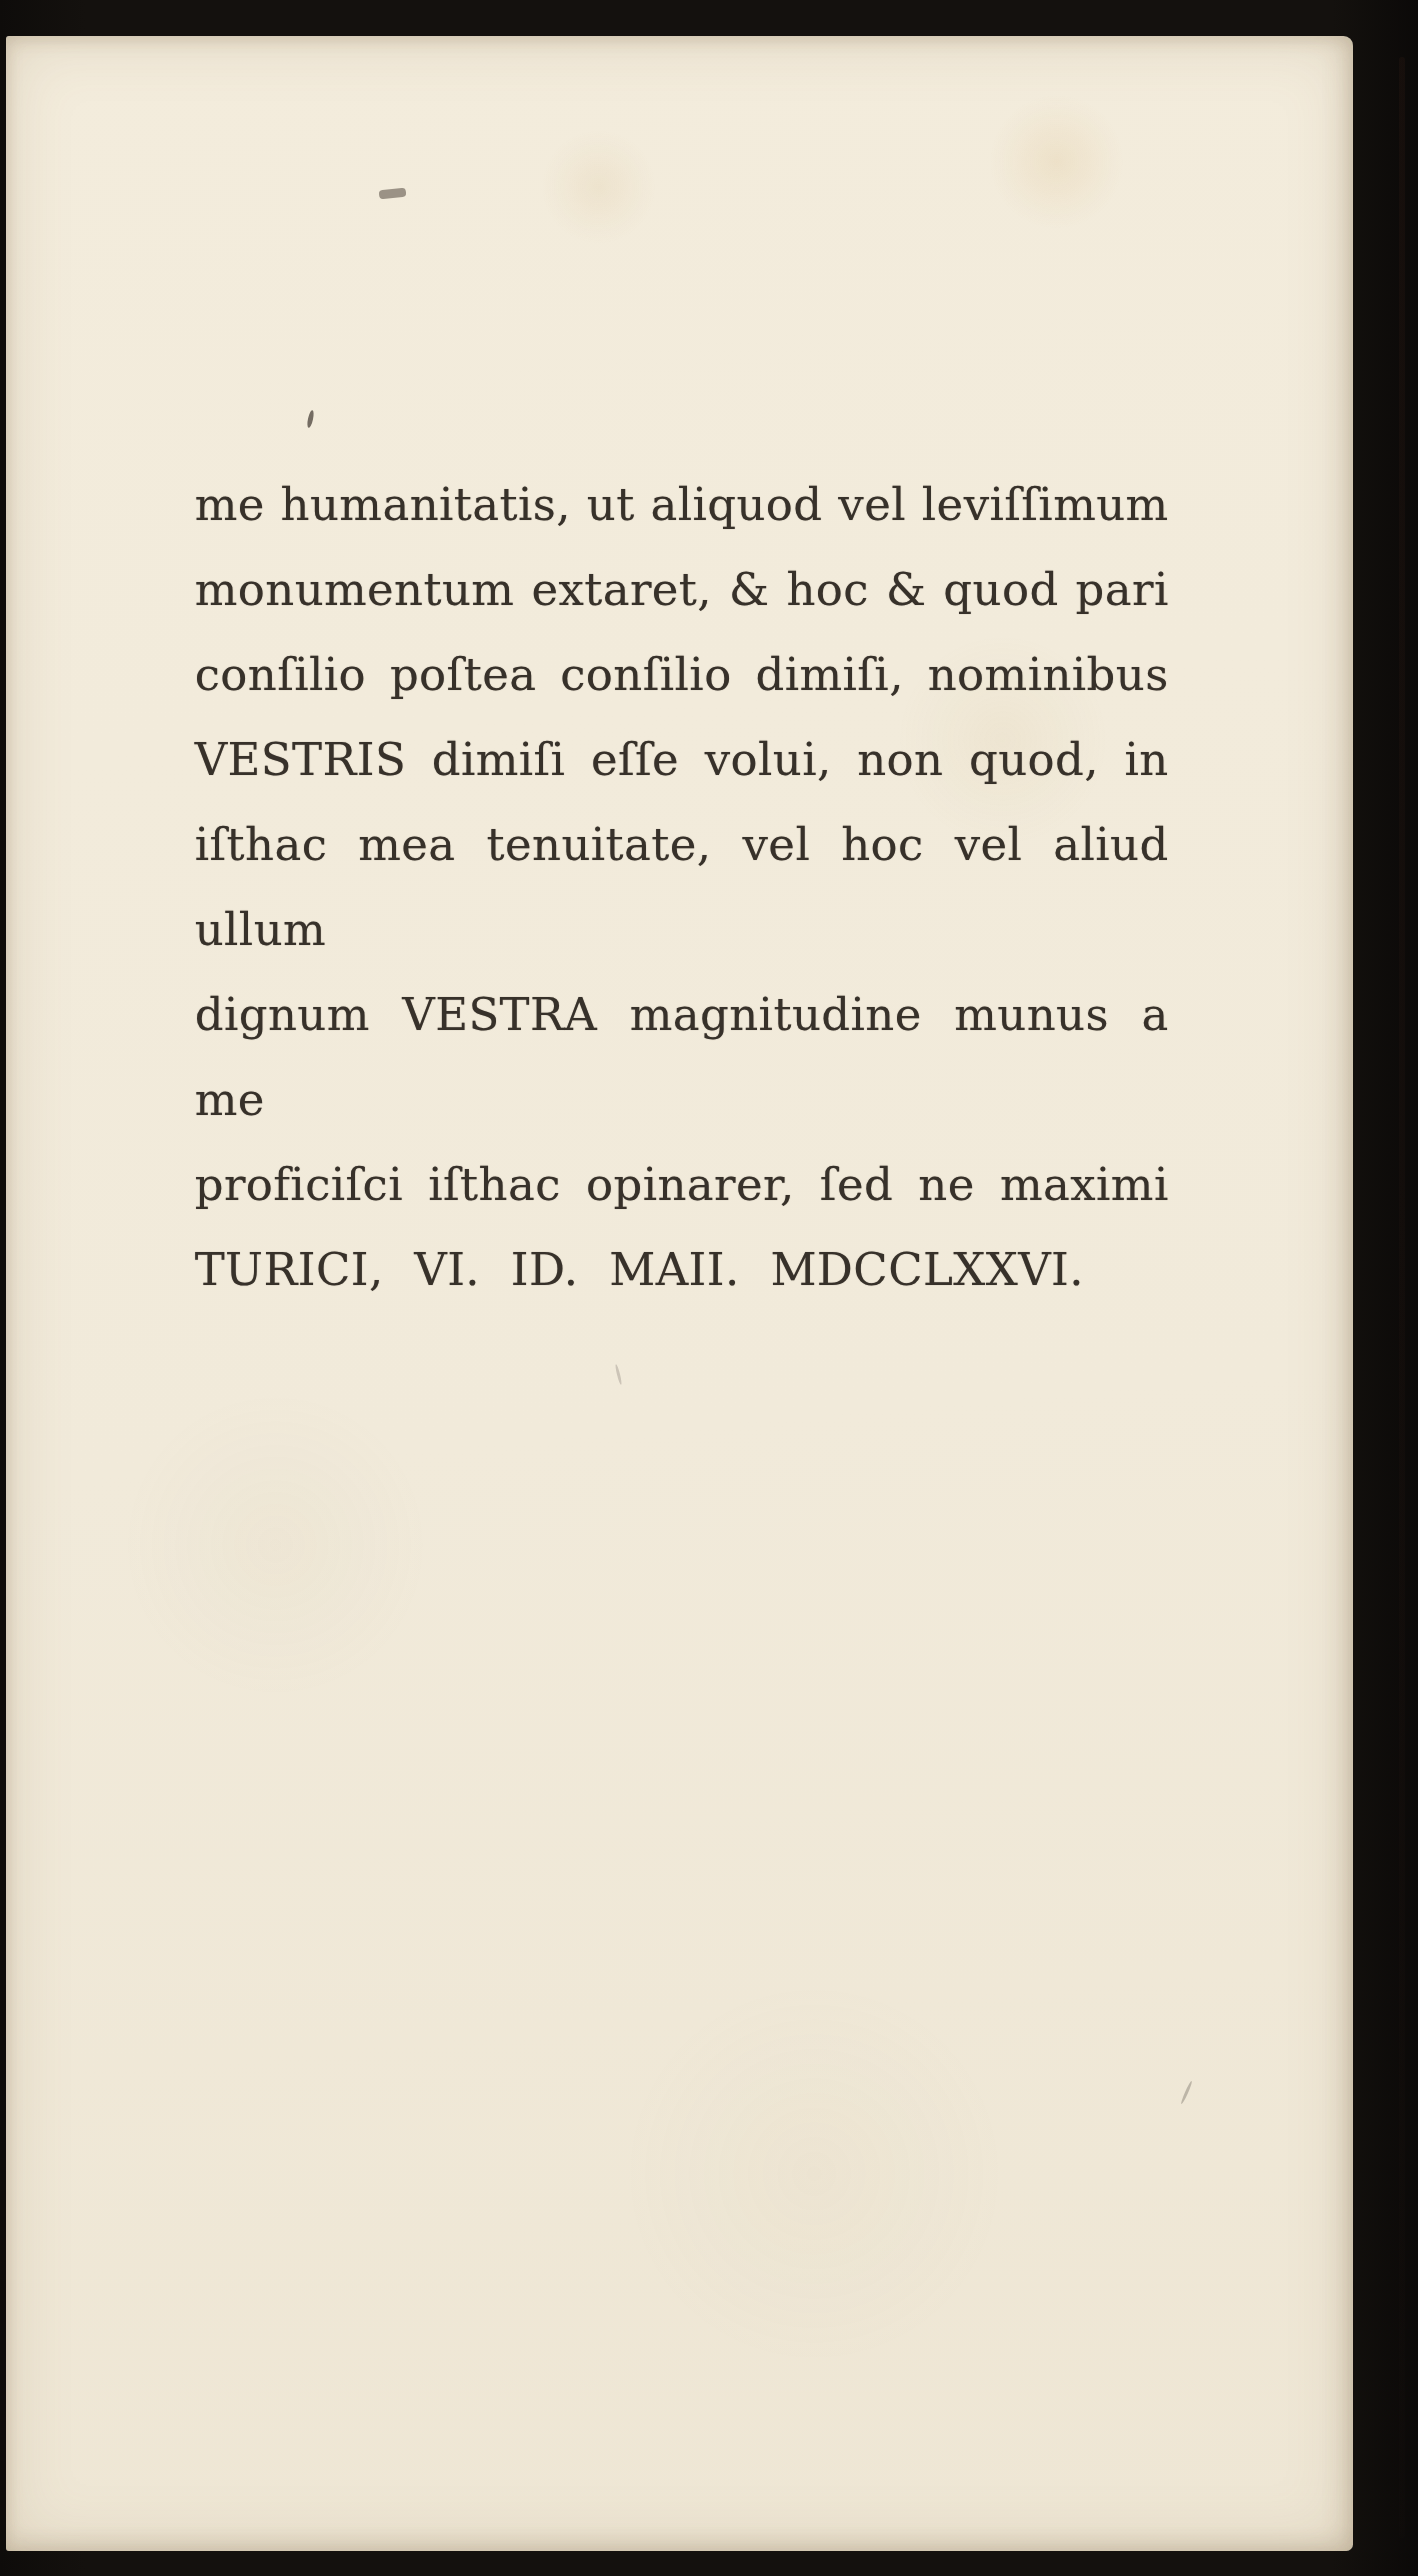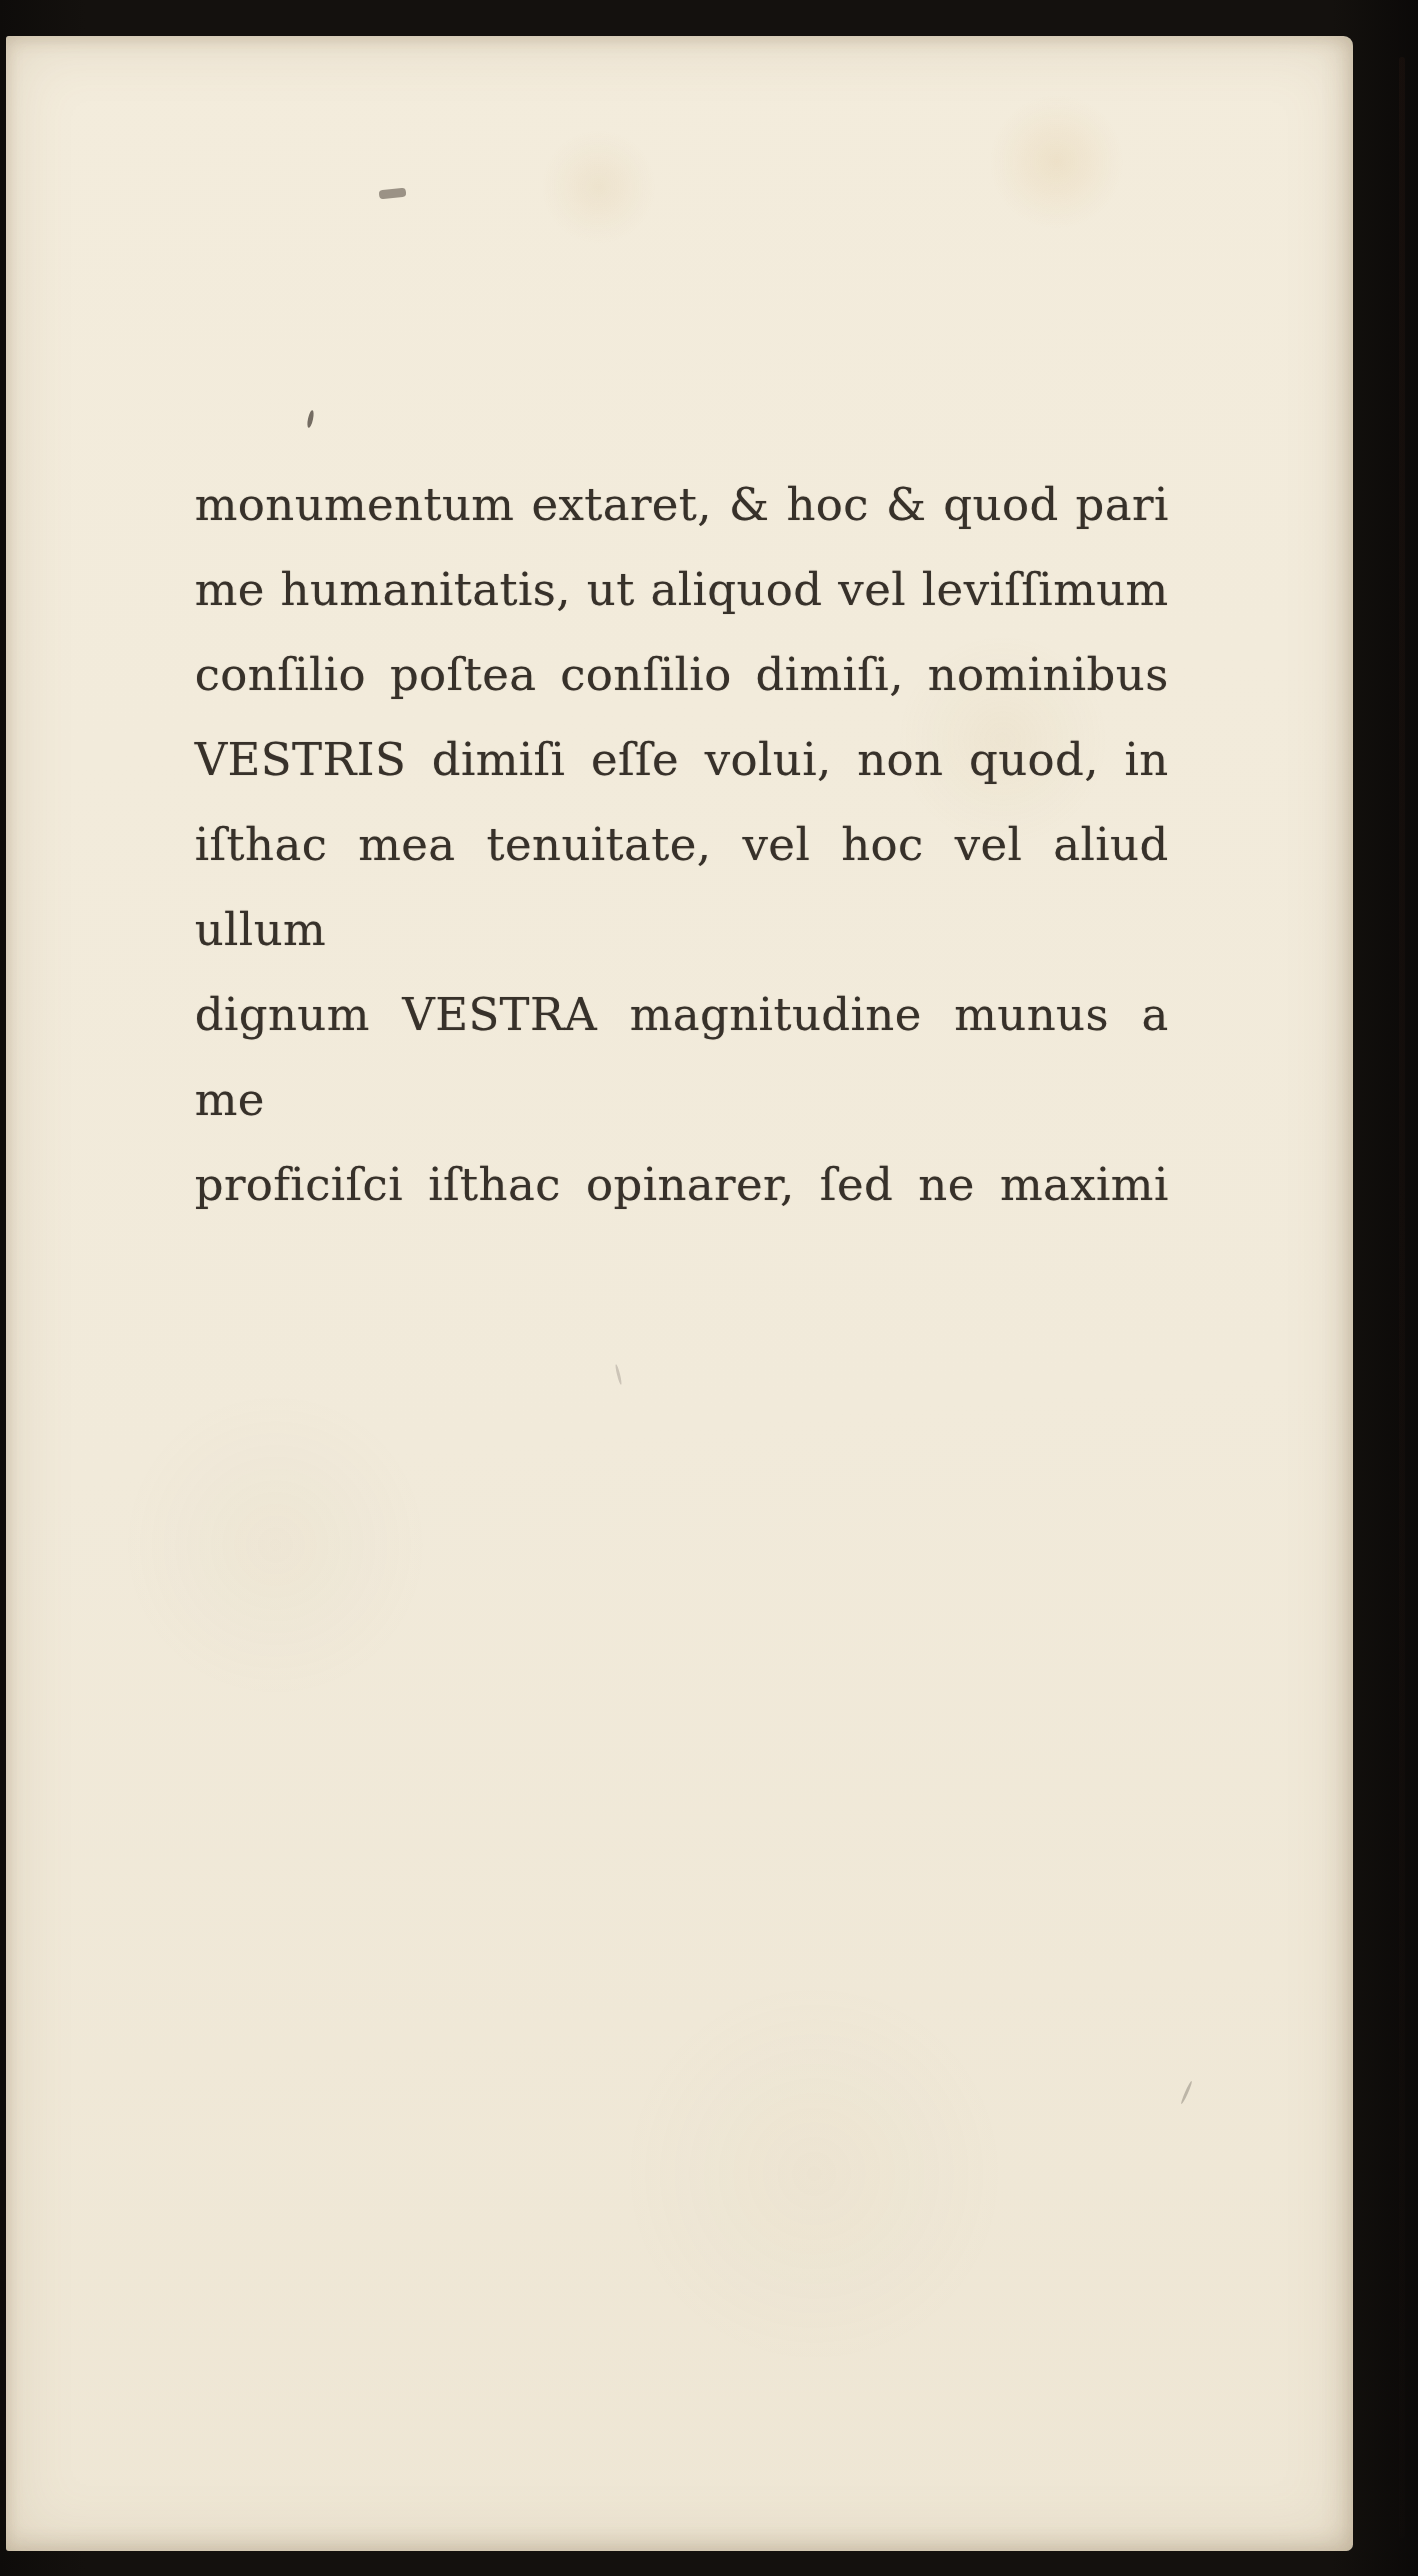--- a/index.html
+++ b/index.html
@@ -100,23 +100,24 @@
 <body>
 
 <div id="screen">
   <div class="fore-edge"></div>
   <div class="paper">
     <span class="mark smudge"></span>
     <span class="mark tick"></span>
     <span class="mark slash"></span>
     <span class="mark paren"></span>
     <div class="text-block">
+      <p class="line">me humanitatis, ut aliquod vel leviſſimum</p>
       <p class="line">monumentum extaret, &amp; hoc &amp; quod pari</p>
-      <p class="line">me humanitatis, ut aliquod vel leviſſimum</p>
       <p class="line">conſilio poſtea conſilio dimiſi, nominibus</p>
       <p class="line">VESTRIS dimiſi eſſe volui, non quod, in</p>
       <p class="line">iſthac mea tenuitate, vel hoc vel aliud ullum</p>
       <p class="line">dignum VESTRA magnitudine munus a me</p>
       <p class="line">proficiſci iſthac opinarer, ſed ne maximi</p>
+      <p class="line last">TURICI, VI. ID. MAII. MDCCLXXVI.</p>
     </div>
   </div>
 </div>
 
 
 </body></html>

